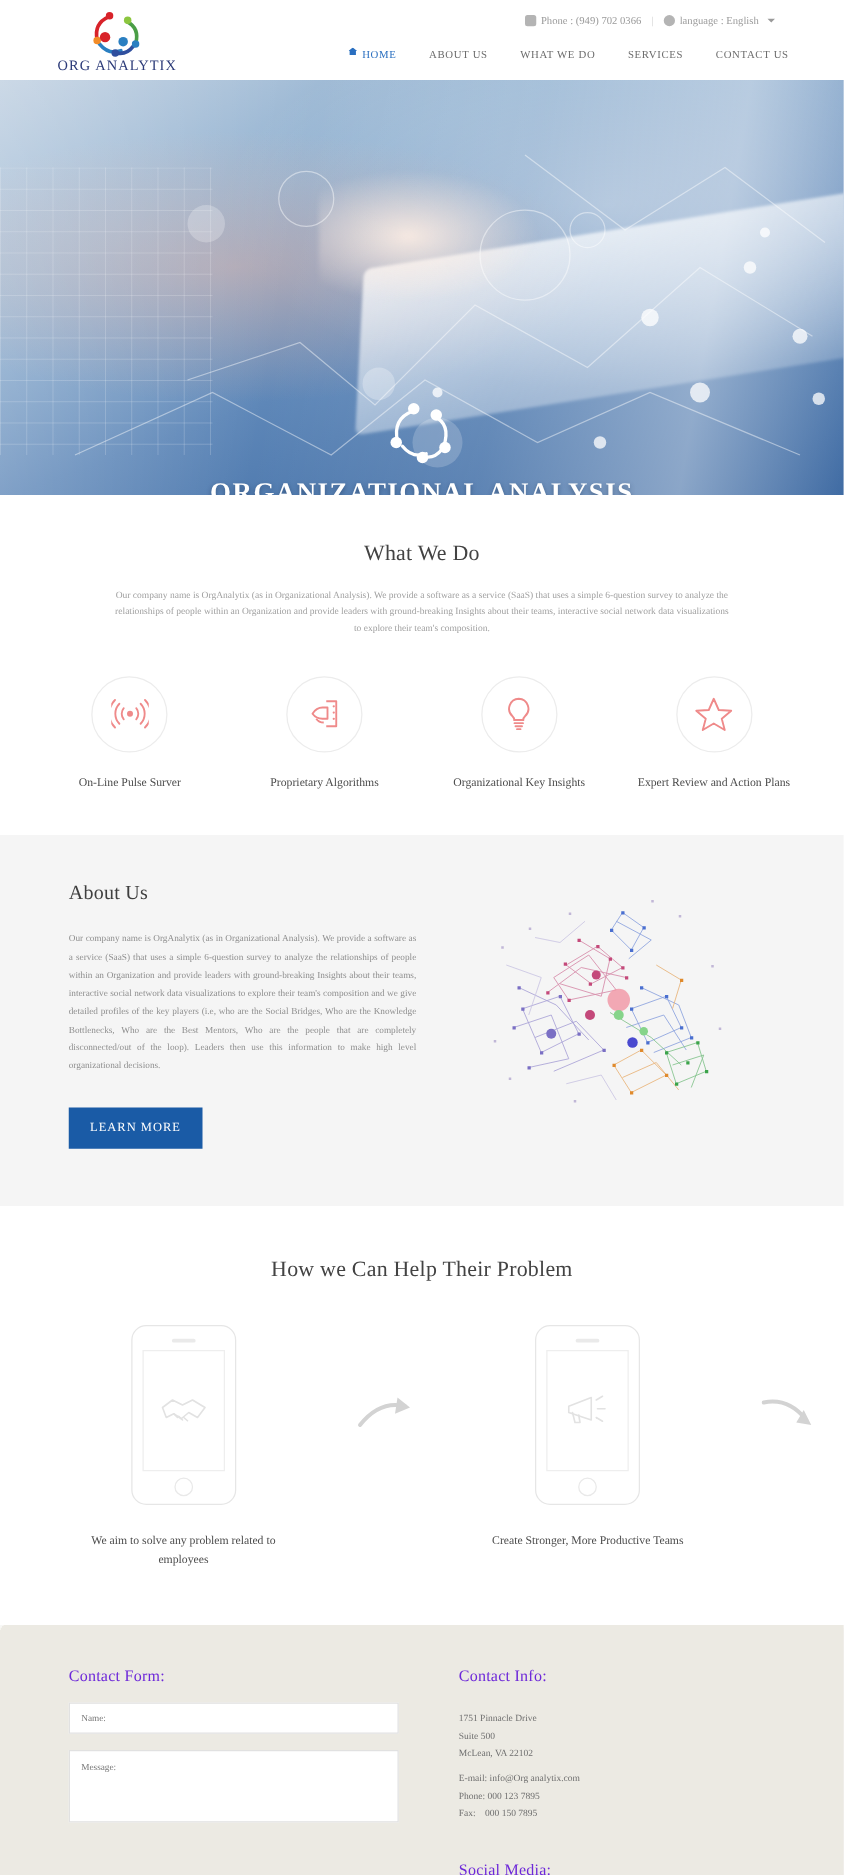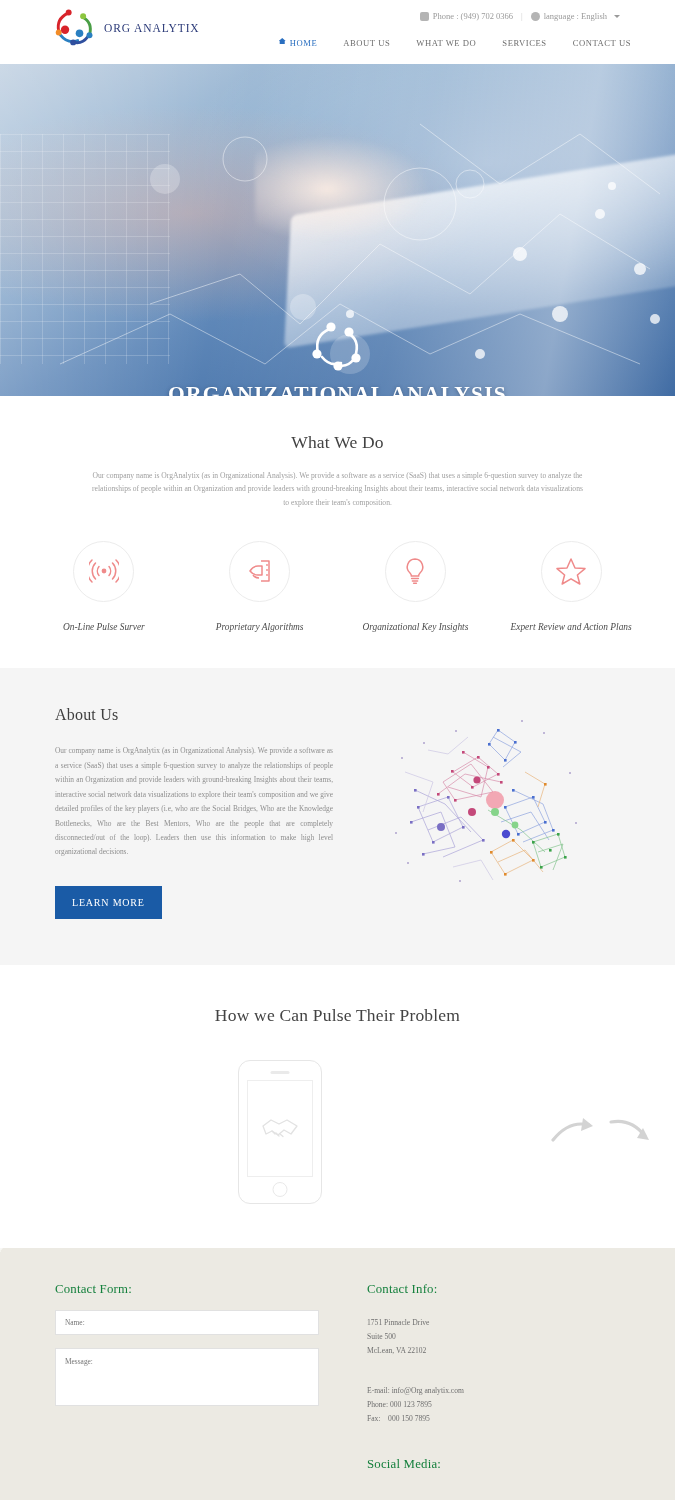--- a/index.html
+++ b/index.html
@@ -39,21 +39,21 @@
   
   .header {
     height: 32px;
     display: flex;
     align-items: flex-start;
     position: relative;
     background: #fff;
   }
   .logo-wrap {
     position: absolute; left: 46px; top: -24px;
-    display: flex; flex-direction: row; align-items: center;
+    display: flex; flex-direction: column; align-items: center;
   }
   .logo-mark { width: 58px; height: 38px; }
   .logo-text {
     font-size: 11.5px; letter-spacing: .9px;
     color: #2b3a78; font-family: "Liberation Serif", serif;
     margin-top: 1px;
   }
   .nav {
     position: absolute; right: 44px; top: 6px;
     display: flex; gap: 26px; align-items: center;
@@ -131,21 +131,20 @@
   .whatwedo { padding: 36px 0 34px; background: #fff; }
   .cards { display: flex; margin-top: 32px; padding: 0 26px; }
   .card { flex: 1; text-align: center; }
   .card .circle {
     width: 61px; height: 61px; margin: 0 auto; border-radius: 50%;
     border: 1px solid #ececec; display: flex; align-items: center; justify-content: center;
   }
   .card .cap {
     margin-top: 18px; font-size: 9.4px; line-height: 1.55; color: #4c4c4c;
     font-family: "Liberation Serif", serif;
-    font-style: italic;
   }
 
   .about {
     background: #f5f5f5; padding: 38px 0 46px;
     display: flex; align-items: flex-start;
   }
   .about-left { width: 300px; padding-left: 55px; }
   .about-left h2 {
     font-size: 16px; font-weight: normal; color: #3f3f3f;
     font-family: "Liberation Serif", serif; letter-spacing: .2px;
@@ -196,32 +195,32 @@
     background:
       linear-gradient(115deg, rgba(255,255,255,.55) 0 2px, transparent 2px 38px),
       linear-gradient(70deg, rgba(255,255,255,.5) 0 2px, transparent 2px 52px),
       linear-gradient(25deg, rgba(232,226,212,.8) 0 3px, transparent 3px 74px),
       linear-gradient(150deg, rgba(255,255,255,.45) 0 2px, transparent 2px 66px),
       #edeae3;
   }
   .contact-inner { position: relative; display: flex; padding: 0 55px; }
   .cf { width: 272px; }
   .cf h3, .ci h3 {
-    font-size: 12.8px; font-weight: normal; color: #15803d;
+    font-size: 12.8px; font-weight: normal; color: #6d28d9;
     font-family: "Liberation Serif", serif; letter-spacing: .2px;
   }
   .cf .field {
     width: 264px; margin-top: 13px; background: #fff; border: 1px solid #e1e1e1;
     font-size: 7.4px; color: #a8a8a8; padding: 7px 9px;
     font-family: "Liberation Serif", serif; outline: none; display: block;
   }
   .cf textarea.field { height: 58px; resize: none; line-height: 1.5; }
   .ci { flex: 1; padding-left: 40px; }
   .ci .addr { margin-top: 19px; font-size: 7.6px; line-height: 1.85; color: #6e6e6e; }
-  .ci .contacts { margin-top: 26px; font-size: 7.6px; line-height: 1.85; color: #6e6e6e; }
+  .ci .contacts { margin-top: 6px; font-size: 7.6px; line-height: 1.85; color: #6e6e6e; }
   .ci .contacts .pair { white-space: pre; }
   .ci h3.sm { margin-top: 31px; }
 </style>
 </head>
 <body>
 
 <div class="topbar">
   <span class="item">
     <span class="tb-ico"></span>
     <span>Phone : (949) 702 0366</span>
@@ -498,47 +497,66 @@
         <rect x="14" y="150" width="2" height="2"></rect>
           <rect x="66" y="168" width="2" height="2"></rect>
         <rect x="2" y="120" width="2" height="2"></rect>
           <rect x="128" y="8" width="2" height="2"></rect>
       </g>
     </svg>
   </div>
 </div>
 
 <div class="sec help">
-  <div class="sec-title">How we Can Pulse Their Problem</div>
+  <div class="sec-title">How we Can Help Their Problem</div>
   <div class="phones">
 
     <div class="phone-col">
       <div class="phone">
         <div class="speaker"></div>
         <div class="screen">
           <svg width="40" height="30" viewBox="0 0 40 30">
             <g fill="none" stroke="#e2e2e2" stroke-width="1.3" stroke-linejoin="round" stroke-linecap="round">
               <path d="M3 13 L11 7 L19 11 L27 7 L37 13 L31 21 L24 17 L18 22 L12 18 L6 21 Z"></path>
               <path d="M12 18 l3 3"></path>
                 <path d="M16 20 l3 3"></path>
                 <path d="M20 21 l3 2.6"></path>
             </g>
           </svg>
         </div>
         <div class="hbtn"></div>
       </div>
+      <div class="phone-cap">We aim to solve any problem related to employees</div>
     </div>
 
     <div class="arrow-gap">
       <svg width="46" height="28" viewBox="0 0 46 28">
         <path d="M2 24 Q18 4 38 9" fill="none" stroke="#d3d3d3" stroke-width="3.2" stroke-linecap="round"></path>
         <path d="M32 2 L42 10 L30 15 Z" fill="#d3d3d3"></path>
       </svg>
     </div>
 
+    <div class="phone-col">
+      <div class="phone">
+        <div class="speaker"></div>
+        <div class="screen">
+          <svg width="38" height="30" viewBox="0 0 38 30">
+            <g fill="none" stroke="#e2e2e2" stroke-width="1.3" stroke-linejoin="round" stroke-linecap="round">
+              <path d="M4 12 L22 5 L22 23 L4 17 Z"></path>
+              <path d="M7 17 L9 25 L13 25 L12 19"></path>
+              <path d="M26 7 L31 4"></path>
+                <path d="M27 14 L33 14"></path>
+                <path d="M26 21 L31 24"></path>
+            </g>
+          </svg>
+        </div>
+        <div class="hbtn"></div>
+      </div>
+      <div class="phone-cap">Create Stronger, More Productive Teams</div>
+    </div>
 
     <div class="arrow-gap">
       <svg width="46" height="28" viewBox="0 0 46 28">
         <path d="M2 6 Q22 2 36 20" fill="none" stroke="#d3d3d3" stroke-width="3.2" stroke-linecap="round"></path>
         <path d="M40 24 L28 22 L34 12 Z" fill="#d3d3d3"></path>
       </svg>
     </div>
 
   </div>
 </div>

